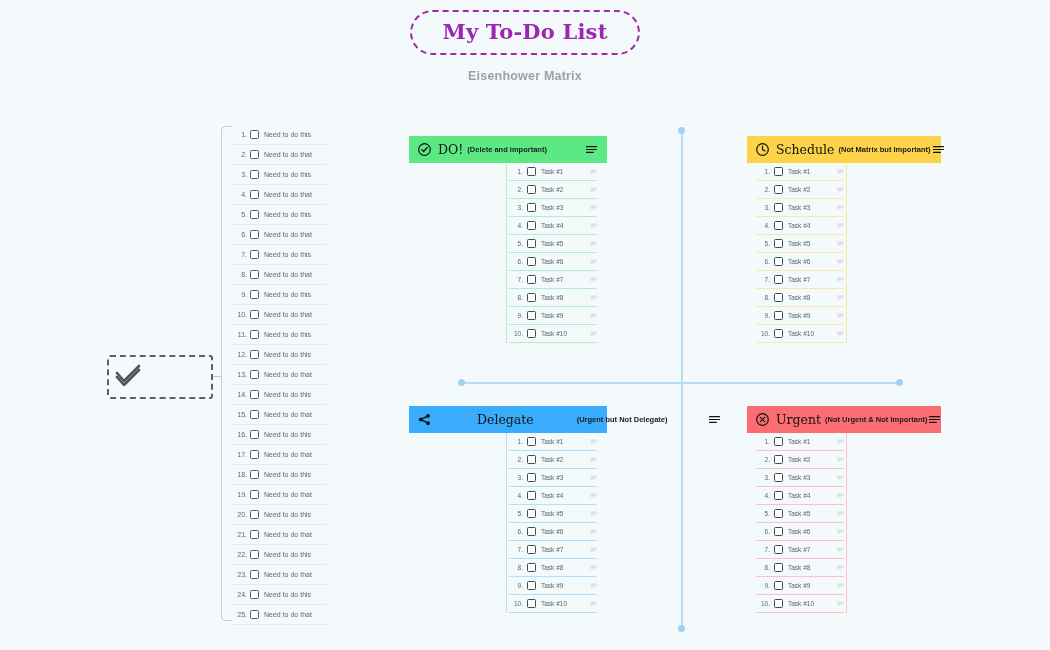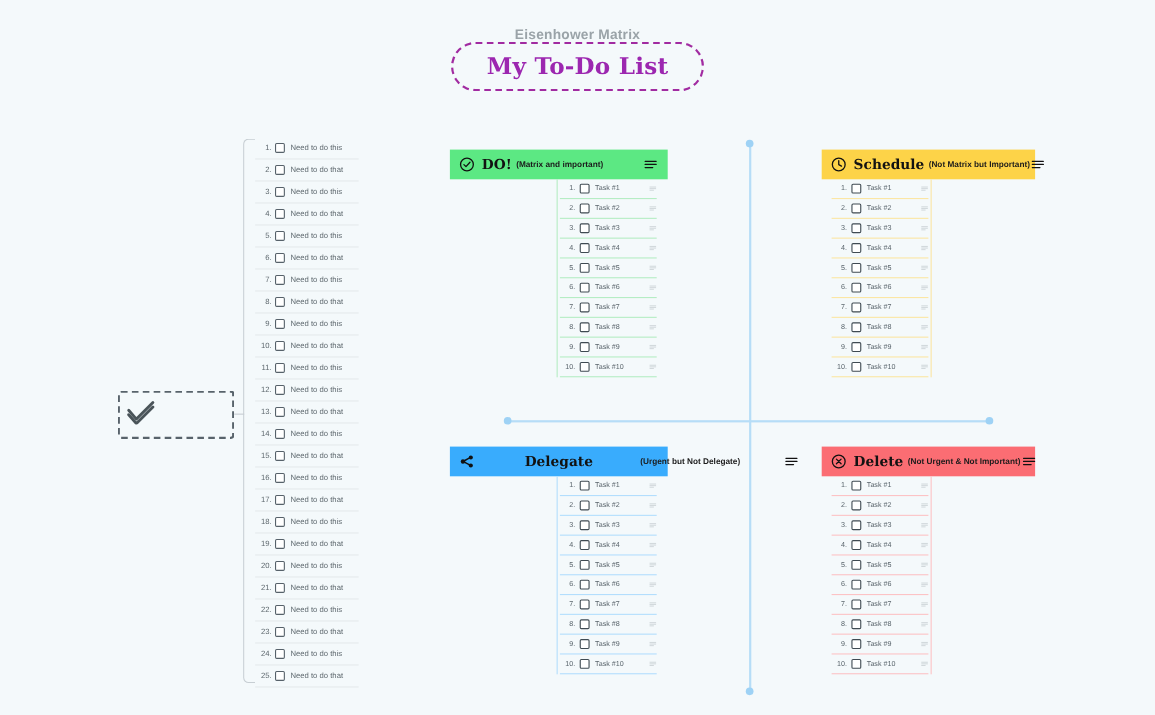--- a/index.html
+++ b/index.html
@@ -148,21 +148,21 @@
     display: flex;
     align-items: center;
     height: 27px;
     padding: 0 8px;
     box-sizing: border-box;
     width: 198px;
   }
   .q-header .q-ic { flex: 0 0 auto; display: flex; align-items: center; margin-right: 6px; }
   .q-name {
     font-family: "DejaVu Serif", serif;
-    font-weight: bold;
+    font-weight: normal;
     font-size: 12.5px;
     color: #121212;
     margin-right: 4px;
     white-space: nowrap;
   }
   .q-desc {
     font-size: 7.5px;
     font-weight: bold;
     color: #1b1b1b;
     white-space: nowrap;
@@ -211,22 +211,22 @@
 
   #quad-do .t-list       { --qc: #b5edc4; margin-left: 97px; }
   #quad-schedule .t-list { --qc: #fbe6a4; margin-left: 9px; }
   #quad-delegate .t-list { --qc: #b3defd; margin-left: 97px; }
   #quad-delete .t-list   { --qc: #fcc3c5; margin-left: 9px; }
 </style>
 </head>
 <body>
 
 <div id="title-area">
+  <div id="title-pill">My To-Do List</div>
   <div id="title-sub">Eisenhower Matrix</div>
-  <div id="title-pill">My To-Do List</div>
 </div>
 
 <div class="axis-line" id="axis-v"></div>
 <div class="axis-line" id="axis-h"></div>
 <div class="axis-dot" id="dot-top"></div>
 <div class="axis-dot" id="dot-bot"></div>
 <div class="axis-dot" id="dot-left"></div>
 <div class="axis-dot" id="dot-right"></div>
 
 <div id="root-node">
@@ -371,21 +371,21 @@
 
 <div class="quad" id="quad-do">
     <div class="q-header">
       <span class="q-ic">
         <svg width="15" height="15" viewBox="0 0 24 24">
           <circle cx="12" cy="12" r="9.3" fill="none" stroke="#111" stroke-width="1.9"></circle>
           <path d="M7.6 12.2 L10.6 15.2 L16.4 8.8" fill="none" stroke="#111" stroke-width="1.9" stroke-linecap="round" stroke-linejoin="round"></path>
         </svg>
       </span>
       <span class="q-name">DO!</span>
-      <span class="q-desc">(Matrix and important)</span>
+      <span class="q-desc">(Delete and important)</span>
       <span class="q-menu">
         <svg width="15" height="15" viewBox="0 0 24 24">
           <path d="M4 7.5 H20 M4 12 H20 M4 16.5 H15" stroke="#111" stroke-width="1.9" stroke-linecap="round"></path>
         </svg>
       </span>
     </div>
     <div class="t-list anchor-left">
       <div class="t-row">
         <span class="t-num">1.</span>
         <span class="t-cb"></span>
@@ -729,21 +729,21 @@
     </div>
   </div>
 <div class="quad" id="quad-delete">
     <div class="q-header">
       <span class="q-ic">
         <svg width="15" height="15" viewBox="0 0 24 24">
           <circle cx="12" cy="12" r="9.3" fill="none" stroke="#111" stroke-width="1.9"></circle>
           <path d="M8.6 8.6 L15.4 15.4 M15.4 8.6 L8.6 15.4" fill="none" stroke="#111" stroke-width="1.9" stroke-linecap="round"></path>
         </svg>
       </span>
-      <span class="q-name">Delete</span>
+      <span class="q-name">Urgent</span>
       <span class="q-desc">(Not Urgent &amp; Not Important)</span>
       <span class="q-menu">
         <svg width="15" height="15" viewBox="0 0 24 24">
           <path d="M4 7.5 H20 M4 12 H20 M4 16.5 H15" stroke="#111" stroke-width="1.9" stroke-linecap="round"></path>
         </svg>
       </span>
     </div>
     <div class="t-list anchor-right">
       <div class="t-row">
         <span class="t-num">1.</span>

